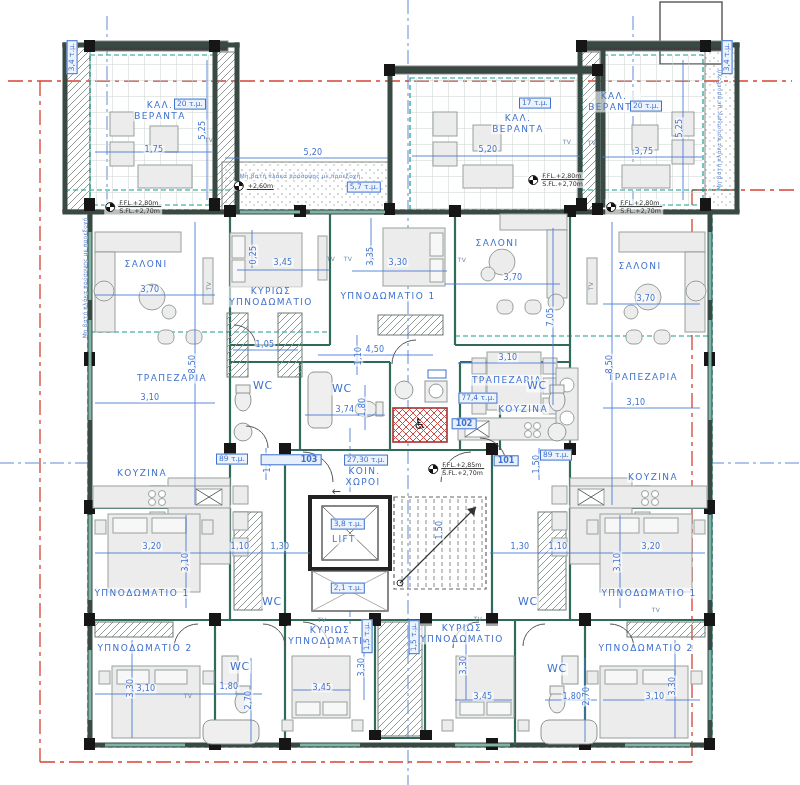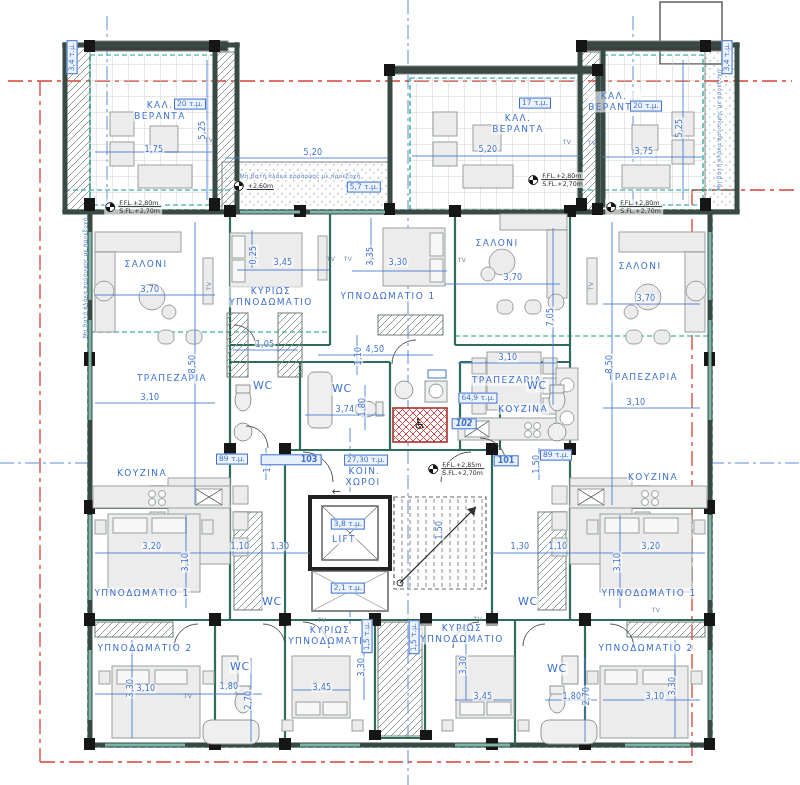--- a/index.html
+++ b/index.html
@@ -468,30 +468,30 @@
       <span class="lb dim" style="left: 131px; top: 688px; transform: translate(-50%, -50%) rotate(-90deg);">3,30</span>
       <span class="lb dim" style="left: 673px; top: 686px; transform: translate(-50%, -50%) rotate(-90deg);">3,30</span>
       <span class="lb dim" style="left: 249px; top: 700px; transform: translate(-50%, -50%) rotate(-90deg);">2,70</span>
       <span class="lb dim" style="left: 587px; top: 696px; transform: translate(-50%, -50%) rotate(-90deg);">2,70</span>
       <span class="lb area" style="left: 190px; top: 104px;">20 τ.μ.</span>
       <span class="lb area" style="left: 535px; top: 103px;">17 τ.μ.</span>
       <span class="lb area" style="left: 646px; top: 106px;">20 τ.μ.</span>
       <span class="lb area" style="left: 364px; top: 187px;">5,7 τ.μ.</span>
       <span class="lb area" style="left: 232px; top: 459px;">89 τ.μ.</span>
       <span class="lb area" style="left: 556px; top: 455px;">89 τ.μ.</span>
-      <span class="lb area" style="left: 478px; top: 398px;">64,9 τ.μ.</span>
+      <span class="lb area" style="left: 478px; top: 398px;">77,4 τ.μ.</span>
       <span class="lb area" style="left: 366px; top: 460px;">27,30 τ.μ.</span>
       <span class="lb area" style="left: 348px; top: 524px;">3,8 τ.μ.</span>
       <span class="lb area" style="left: 348px; top: 588px;">2,1 τ.μ.</span>
       <span class="lb area" style="left: 72px; top: 57px; transform: translate(-50%, -50%) rotate(-90deg);">3,4 τ.μ.</span>
       <span class="lb area" style="left: 727px; top: 57px; transform: translate(-50%, -50%) rotate(-90deg);">3,4 τ.μ.</span>
       <span class="lb area" style="left: 367px; top: 636px; transform: translate(-50%, -50%) rotate(-90deg);">1,5 τ.μ.</span>
       <span class="lb area" style="left: 414px; top: 637px; transform: translate(-50%, -50%) rotate(-90deg);">1,5 τ.μ.</span>
       <span class="lb unit" style="left: 506px; top: 461px;">101</span>
-      <span class="lb unit" style="left: 464px; top: 424px; font-style: italic;">102</span>
+      <span class="lb unit" style="left: 464px; top: 424px;">102</span>
       <span class="lb unit" style="left: 291px; top: 460px; padding-left: 39px;">103</span>
       <span class="lb tv" style="left: 209px; top: 140px;">TV</span>
       <span class="lb tv" style="left: 567px; top: 142px;">TV</span>
       <span class="lb tv" style="left: 592px; top: 143px;">TV</span>
       <span class="lb tv" style="left: 331px; top: 259px;">TV</span>
       <span class="lb tv" style="left: 348px; top: 259px;">TV</span>
       <span class="lb tv" style="left: 462px; top: 260px;">TV</span>
       <span class="lb tv" style="left: 209px; top: 286px; transform: translate(-50%, -50%) rotate(-90deg);">TV</span>
       <span class="lb tv" style="left: 591px; top: 286px; transform: translate(-50%, -50%) rotate(-90deg);">TV</span>
       <span class="lb tv" style="left: 188px; top: 696px;">TV</span>

